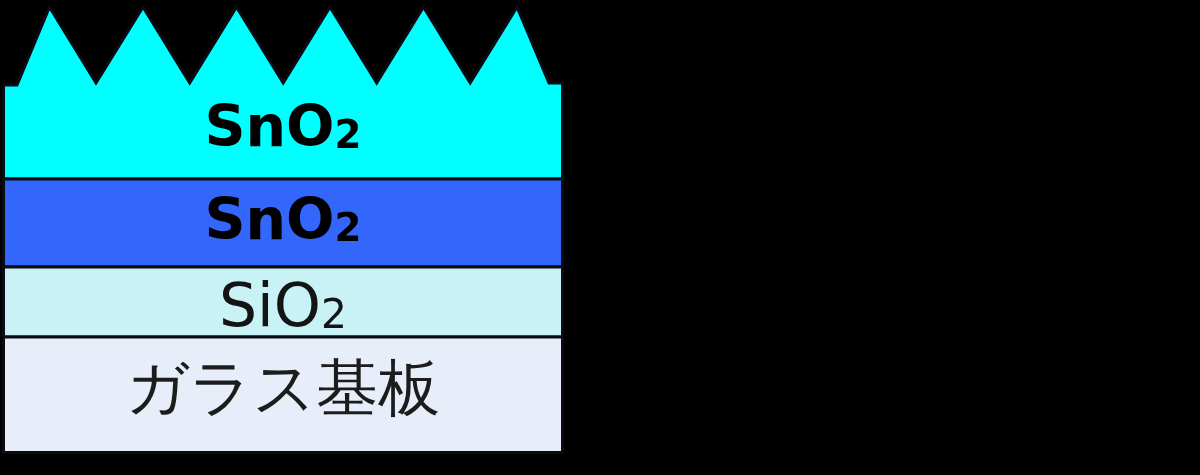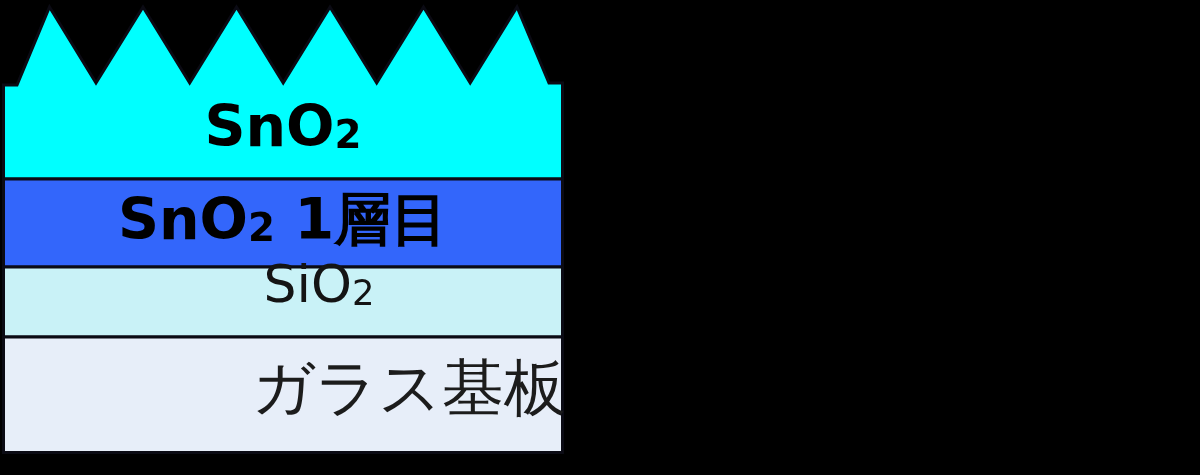--- a/index.html
+++ b/index.html
@@ -53,36 +53,34 @@
     transform: translateY(-4px);
   }
   .lbl-sno2-1 {
     top: 179px;
     height: 88px;
     font-size: 57px;
     font-weight: bold;
     transform: translateY(-4px);
   }
   .lbl-sio2 {
-    top: 253px;
+    top: 274px;
     height: 70px;
-    font-size: 52px;
+    font-size: 60px;
     font-weight: 400;
     color: #141414;
     transform: translateY(-4px);
-    margin-left: 36px;
   }
   .lbl-glass {
     top: 337px;
     height: 116px;
     font-size: 62px;
     font-weight: 400;
     color: #1c1c1c;
     transform: translateY(-7px);
-    justify-content: flex-end;
   }
   .layer-label sub {
     font-size: 0.68em;
     line-height: 1;
     vertical-align: baseline;
     position: relative;
     top: 0.24em;
   }
   .layer-label .suffix {
     margin-left: 0.34em;
@@ -106,21 +104,20 @@
     </svg>
 
     <div class="layer-label lbl-sno2-2">
       <span>SnO</span>
         <sub>2</sub>
     </div>
 
     <div class="layer-label lbl-sno2-1">
       <span>SnO</span>
         <sub>2</sub>
-        <span class="suffix">1層目</span>
     </div>
 
     <div class="layer-label lbl-sio2">
       <span>SiO</span>
         <sub>2</sub>
     </div>
 
     <div class="layer-label lbl-glass">
       <span>ガラス基板</span>
     </div>

